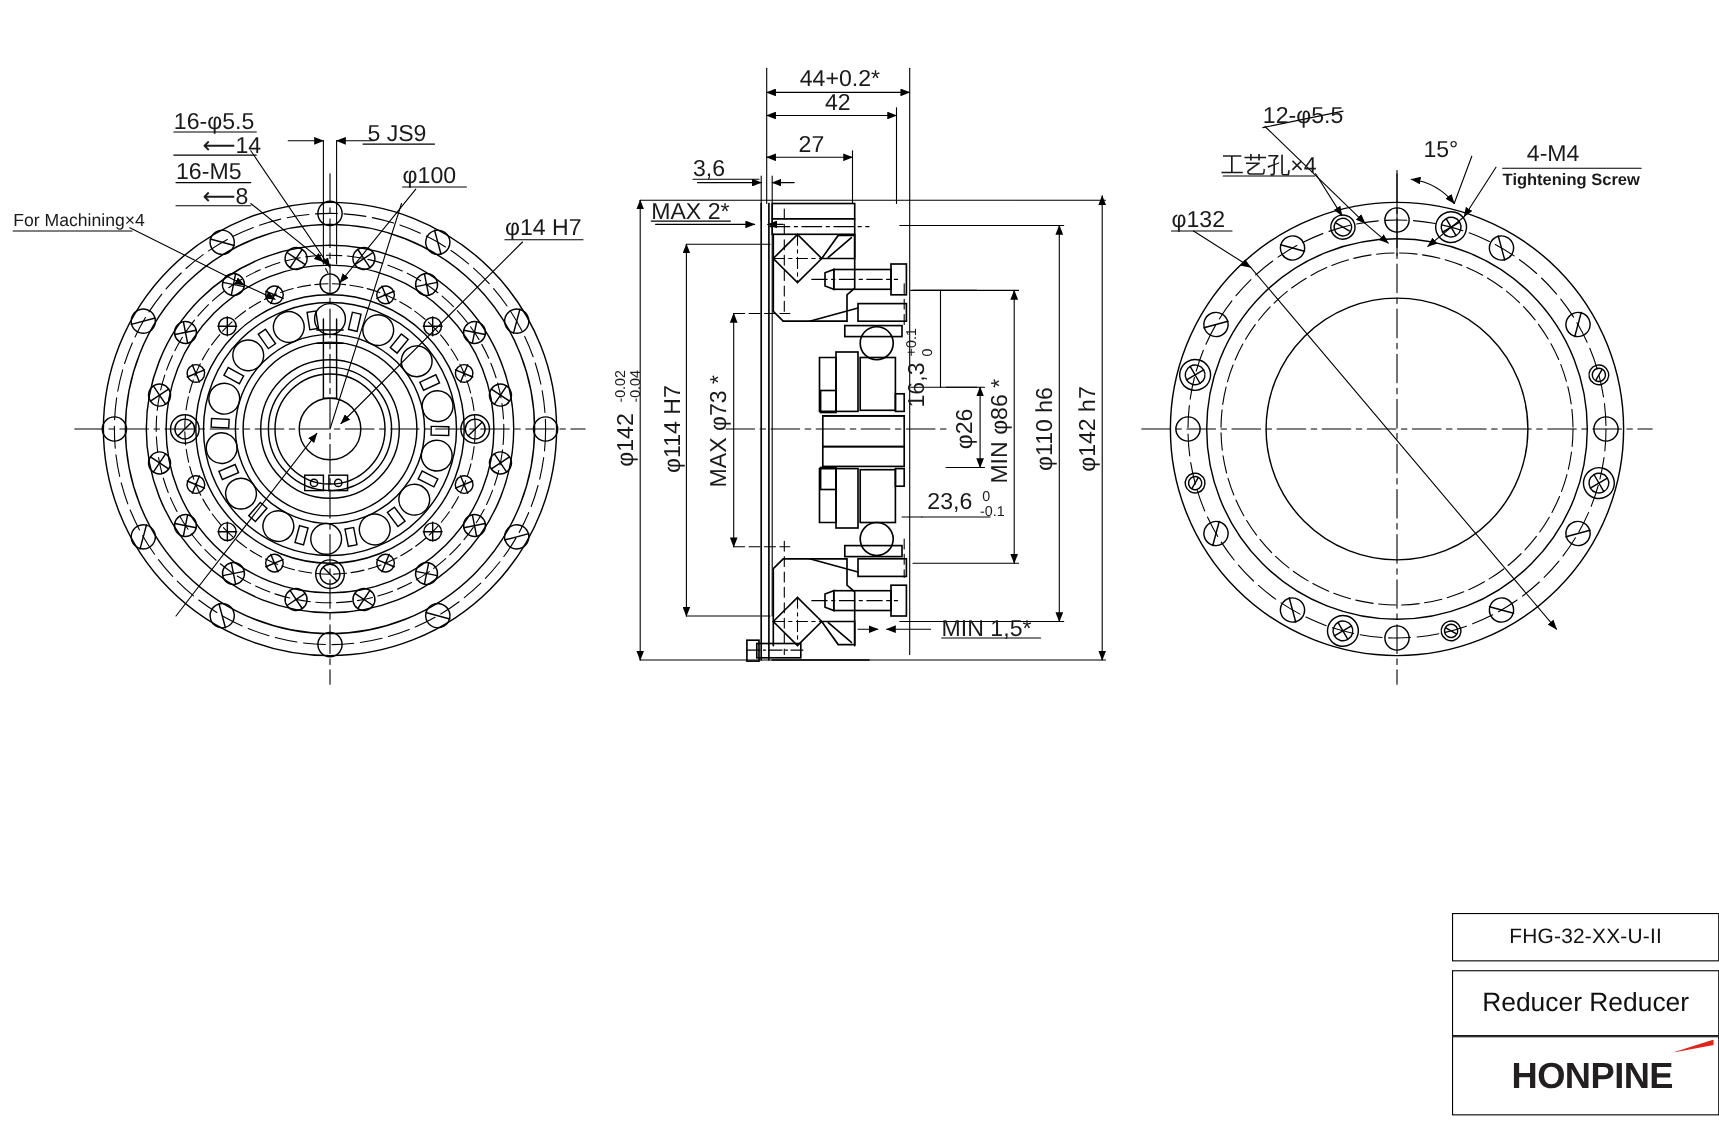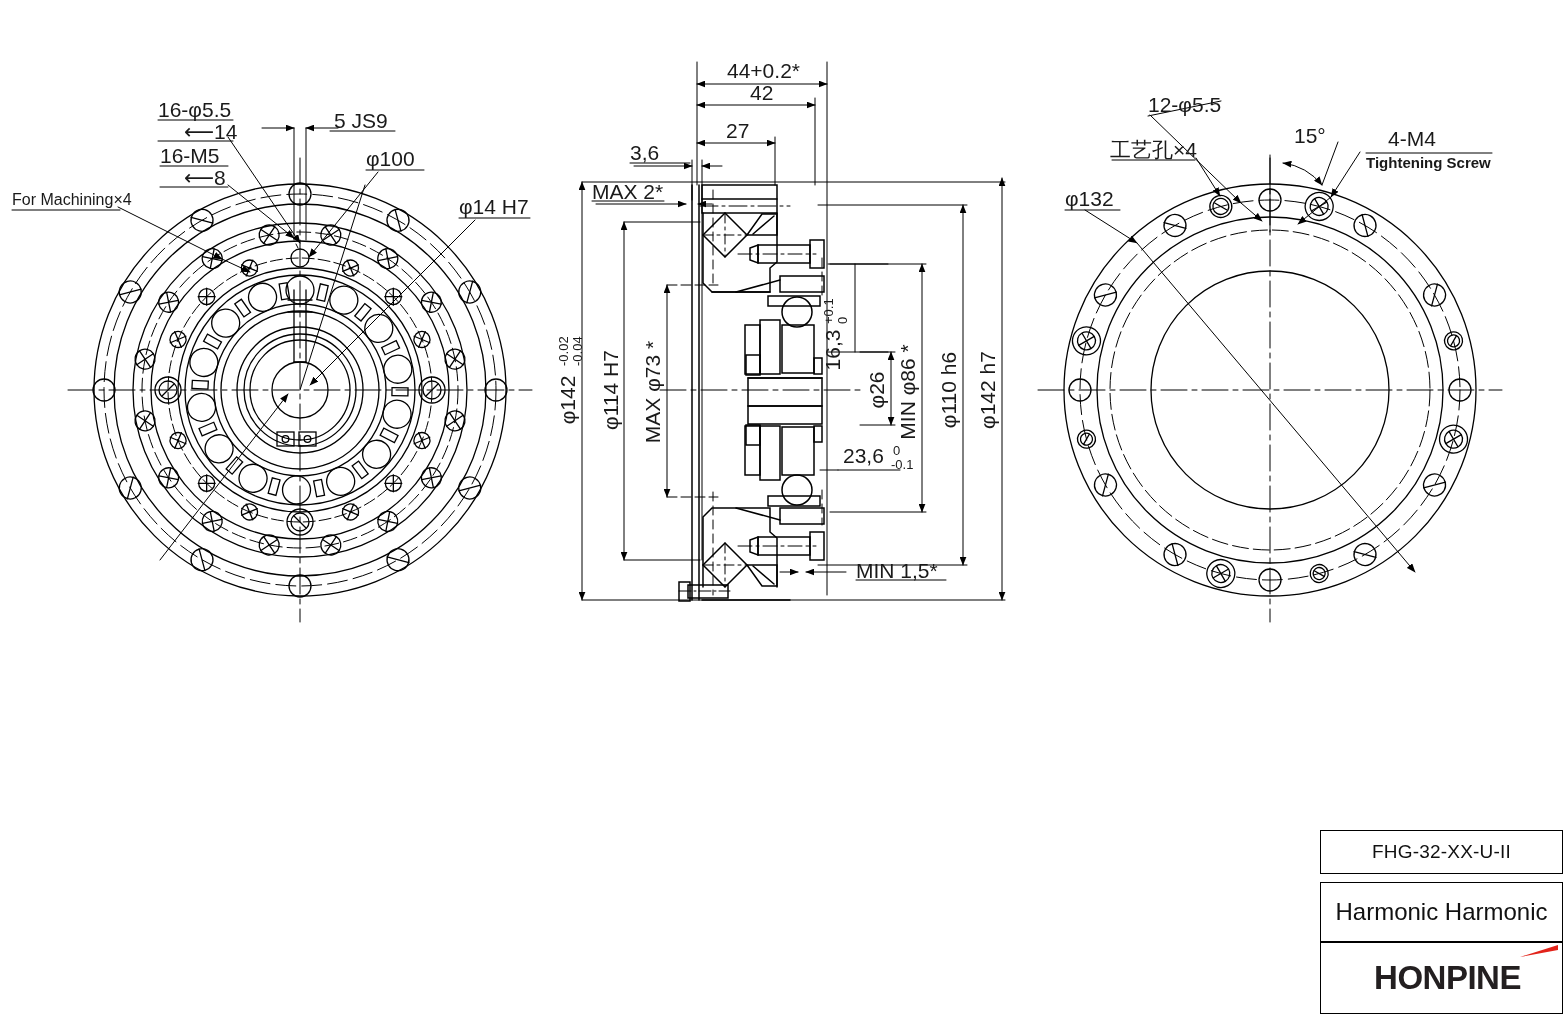--- a/index.html
+++ b/index.html
@@ -743,18 +743,18 @@
     <text class="txt" x="1388" y="146" font-size="21">4-M4</text>
     <text class="txt" x="1366" y="168" font-size="15" font-weight="bold">Tightening Screw</text>
   </g>
 </svg>
 </div>
 
 <div class="tb-cell tb-code" style="left:1320px;top:830px;width:243px;height:44px;">
   <span>FHG-32-XX-U-II</span>
 </div>
 <div class="tb-cell tb-name" style="left:1320px;top:882px;width:243px;height:60px;">
-  <span>Harmonic Harmonic</span>
+  <span>Reducer Reducer</span>
 </div>
 <div class="tb-cell logo-wrap" style="left:1320px;top:942px;width:243px;height:72px;">
   <span class="logo-text">HONPINE</span>
   <span class="logo-swoosh"></span>
 </div>
 
 </body></html>

